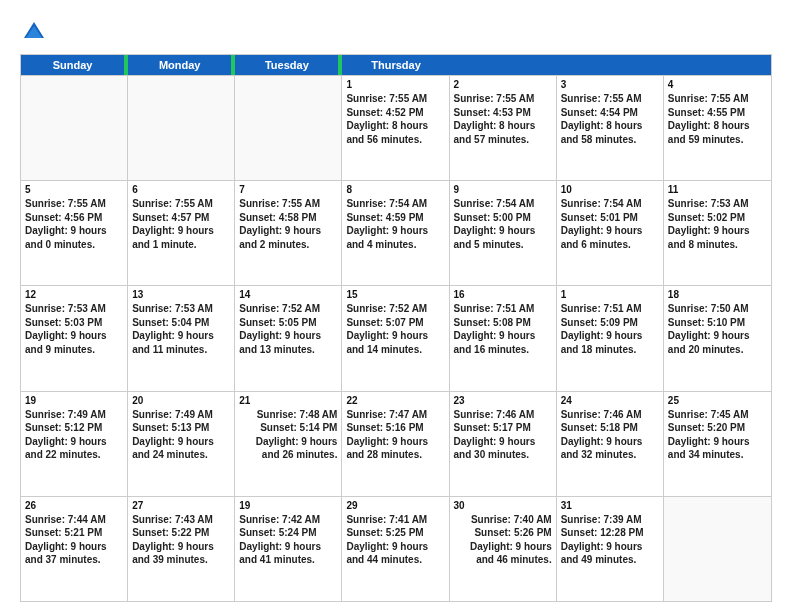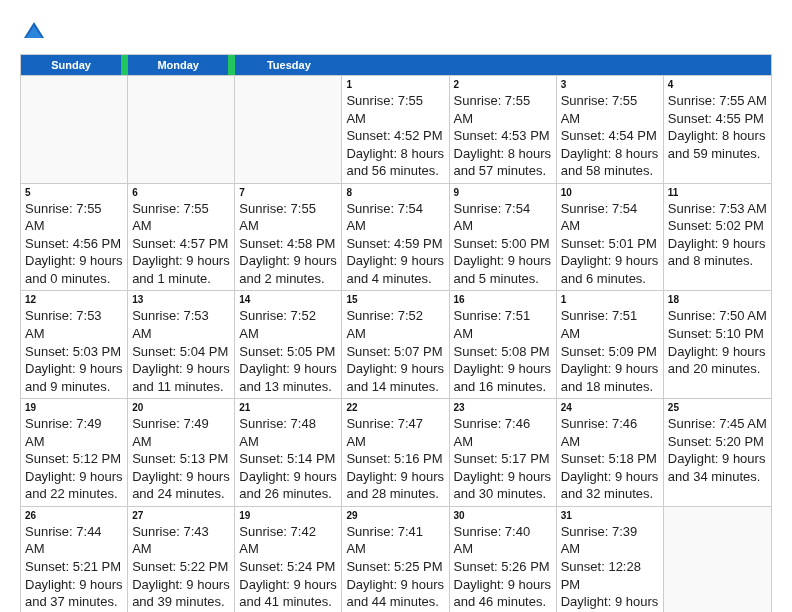--- a/index.html
+++ b/index.html
@@ -71,21 +71,21 @@
       display: grid;
       grid-template-columns: repeat(7, 1fr);
       background: #1565C0;
     }
     .cal-header-cell {
       color: #fff;
       font-size: 11px;
       font-weight: bold;
       text-align: center;
       padding: 4px 2px;
-      border-right: 7px solid #22c55e;
+      border-right: 4px solid #22c55e;
     }
     .cal-header-cell:last-child { border-right: none; }
     .cal-body {
       display: flex;
       flex-direction: column;
       flex: 1;
     }
     .cal-row {
       display: grid;
       grid-template-columns: repeat(7, 1fr);
@@ -103,23 +103,24 @@
     }
     .cal-cell:last-child { border-right: none; }
     .cal-cell.empty { background: #f9f9f9; }
     .day-num {
       font-size: 10px;
       font-weight: bold;
       margin-bottom: 2px;
       color: #111;
     }
     .cell-text {
-      font-size: 13px;
+      font-size: 10px;
       line-height: 1.35;
       color: #222;
+      font-weight: bold;
     }
   </style>
 </head>
 <body>
 
 <div class="page">
   <div class="header">
     <div class="logo">
       <svg class="logo-icon" viewBox="0 0 28 28">
         <polygon points="14,4 24,20 4,20" fill="#1565C0"></polygon>
@@ -134,20 +135,21 @@
       <h1></h1>
       <h2></h2>
     </div>
   </div>
 
   <div class="calendar">
     <div class="cal-header">
       <div class="cal-header-cell">Sunday</div>
       <div class="cal-header-cell">Monday</div>
       <div class="cal-header-cell">Tuesday</div>
+      <div class="cal-header-cell">Thursday</div>
     </div>
     <div class="cal-body" id="cal-body">
     <div class="cal-row">
           <div class="cal-cell empty"></div>
           <div class="cal-cell empty"></div>
           <div class="cal-cell empty"></div>
           <div class="cal-cell">
             <div class="day-num">1</div>
             <div class="cell-text" style="white-space: pre-line;">Sunrise: 7:55 AM
 Sunset: 4:52 PM
@@ -288,21 +290,21 @@
           </div>
           <div class="cal-cell">
             <div class="day-num">20</div>
             <div class="cell-text" style="white-space: pre-line;">Sunrise: 7:49 AM
 Sunset: 5:13 PM
 Daylight: 9 hours
 and 24 minutes.</div>
           </div>
           <div class="cal-cell">
             <div class="day-num">21</div>
-            <div class="cell-text" style="white-space: pre-line;">Sunrise: 7:48 AM
+            <div class="cell-text" style="white-space: pre-line; text-align: right;">Sunrise: 7:48 AM
 Sunset: 5:14 PM
 Daylight: 9 hours
 and 26 minutes.</div>
           </div>
           <div class="cal-cell">
             <div class="day-num">22</div>
             <div class="cell-text" style="white-space: pre-line;">Sunrise: 7:47 AM
 Sunset: 5:16 PM
 Daylight: 9 hours
 and 28 minutes.</div>
@@ -353,21 +355,21 @@
           </div>
           <div class="cal-cell">
             <div class="day-num">29</div>
             <div class="cell-text" style="white-space: pre-line;">Sunrise: 7:41 AM
 Sunset: 5:25 PM
 Daylight: 9 hours
 and 44 minutes.</div>
           </div>
           <div class="cal-cell">
             <div class="day-num">30</div>
-            <div class="cell-text" style="white-space: pre-line;">Sunrise: 7:40 AM
+            <div class="cell-text" style="white-space: pre-line; text-align: right;">Sunrise: 7:40 AM
 Sunset: 5:26 PM
 Daylight: 9 hours
 and 46 minutes.</div>
           </div>
           <div class="cal-cell">
             <div class="day-num">31</div>
             <div class="cell-text" style="white-space: pre-line;">Sunrise: 7:39 AM
 Sunset: 12:28 PM
 Daylight: 9 hours
 and 49 minutes.</div>

